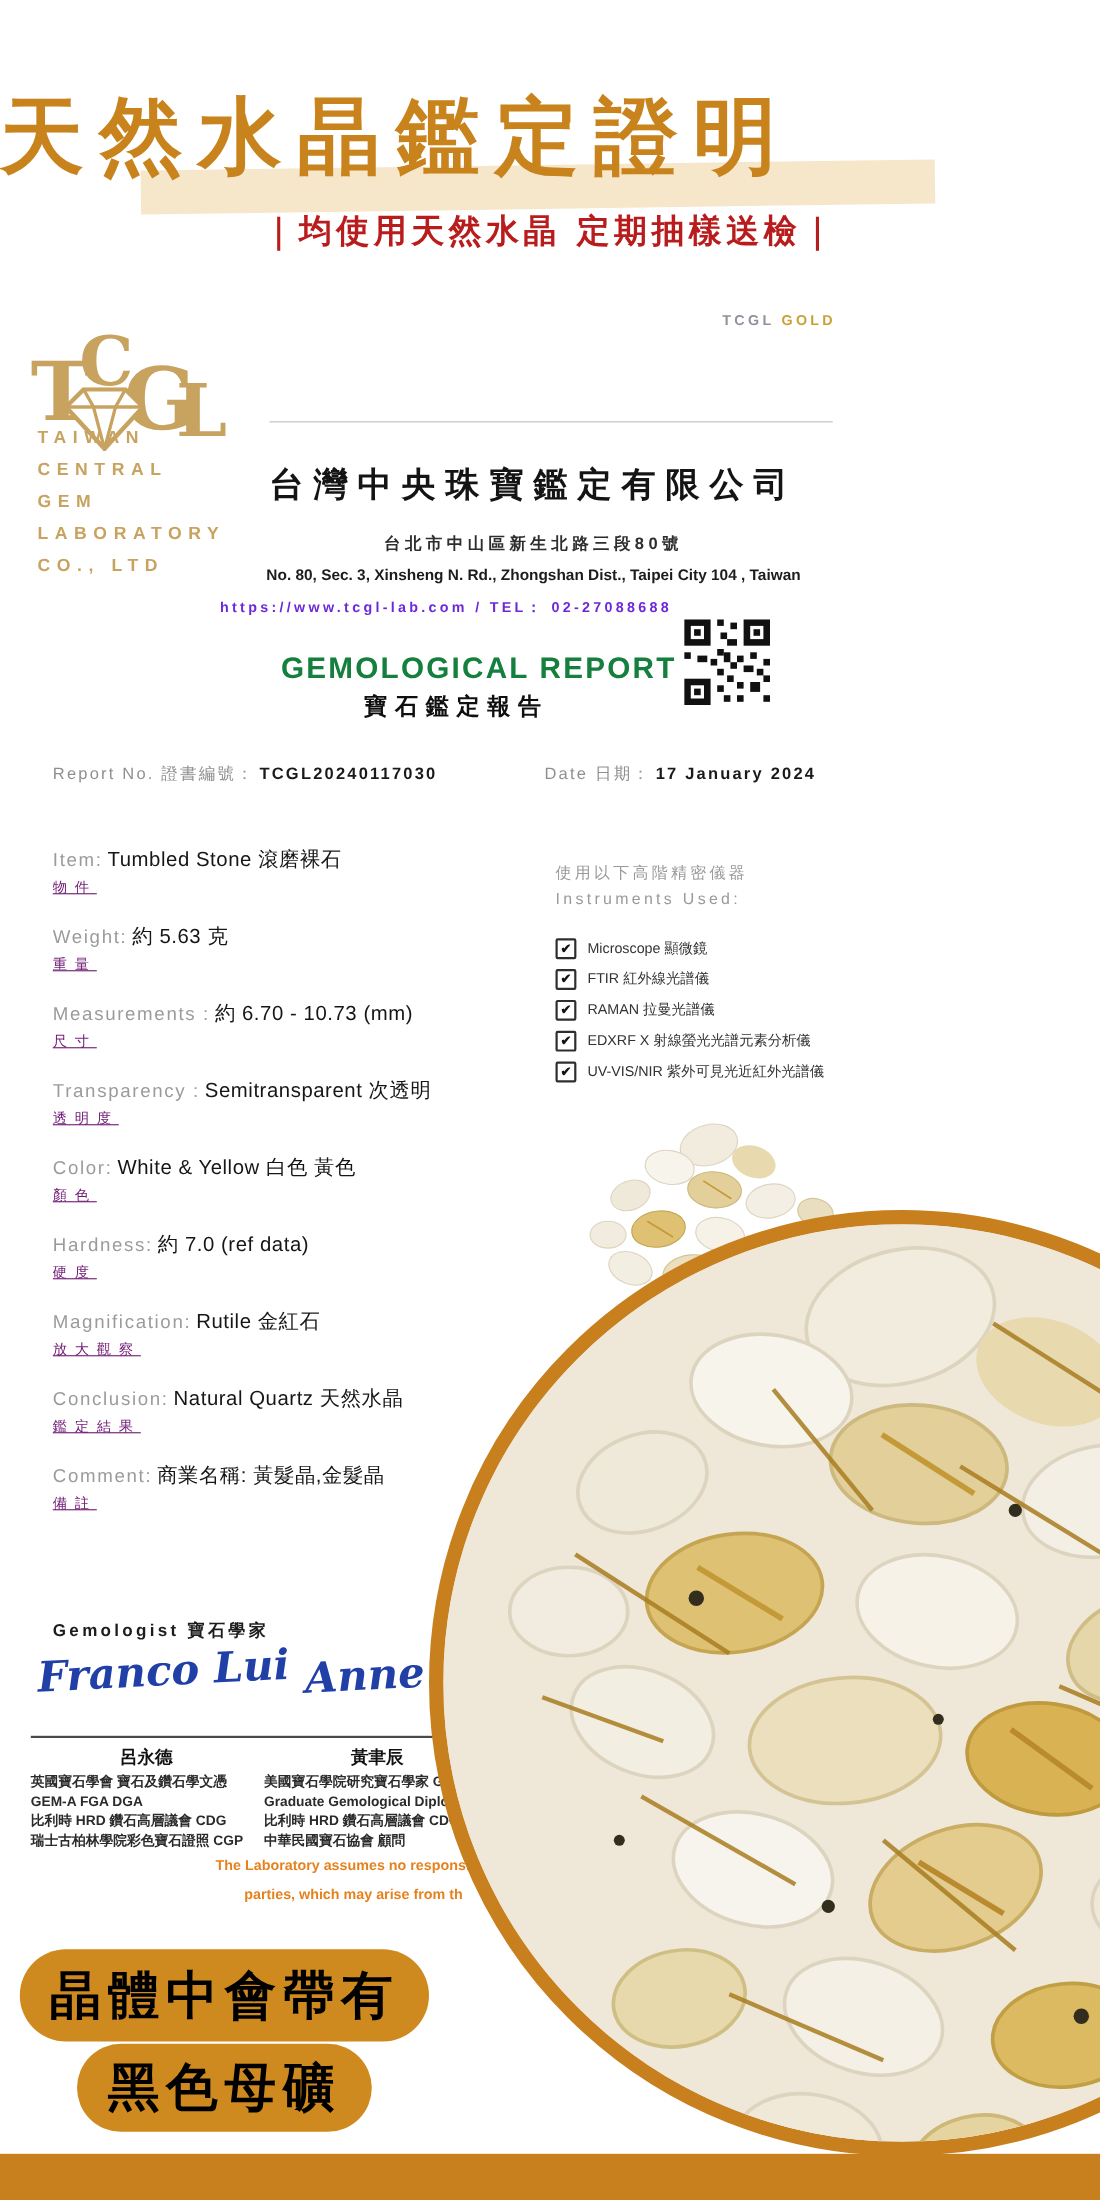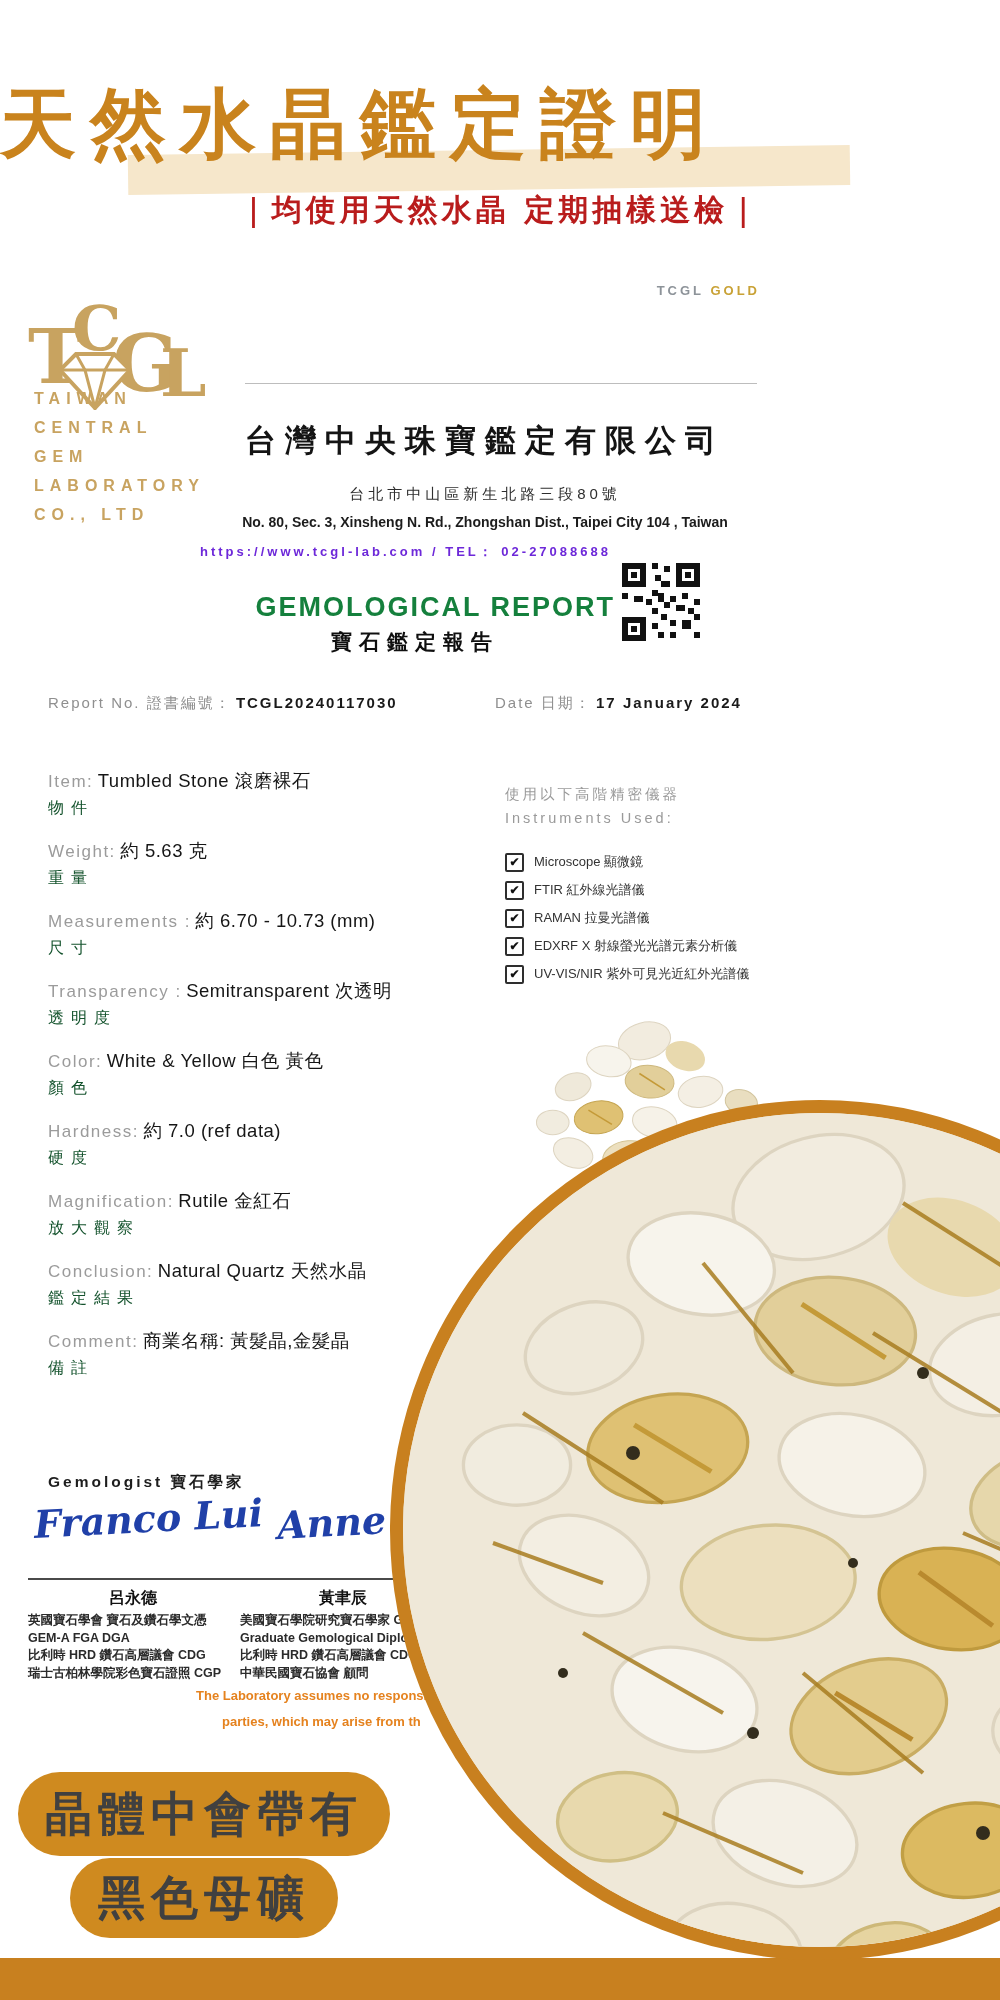--- a/index.html
+++ b/index.html
@@ -26,42 +26,42 @@
   .logo .l2{left:84px;top:26px;font-size:78px;}
   .logo .l3{left:132px;top:42px;font-size:66px;}
   .logo-diamond{top:352px;left:58px;}
   .org-lines{top:384px;left:34px;font-size:16px;font-weight:bold;color:#c8a360;letter-spacing:6px;line-height:29px;}
 
   
   .divider{top:383px;left:245px;width:512px;height:1px;background:#bdbdbd;}
   .company{top:420px;left:200px;width:570px;text-align:center;font-size:31px;font-weight:600;
            letter-spacing:9px;color:#141414;}
   .addr-zh{top:485px;left:200px;width:570px;text-align:center;font-size:15px;letter-spacing:4px;
-           color:#2e2e2e;font-weight:400;}
+           color:#2e2e2e;font-weight:700;}
   .addr-en{top:514px;left:180px;width:610px;text-align:center;font-size:14px;color:#1c1c1c;font-weight:bold;}
   .contact{top:543px;left:200px;width:570px;text-align:left;font-size:13px;letter-spacing:3px;
            color:#6d28d9;font-weight:bold;}
   .report-title-en{top:592px;left:215px;width:400px;text-align:right;font-size:27px;font-weight:bold;
                    letter-spacing:2px;color:#15803d;}
   .report-title-zh{top:628px;left:215px;width:400px;text-align:center;font-size:21px;font-weight:bold;
                    letter-spacing:7px;color:#0f0f0f;}
   .qr{top:563px;left:622px;}
 
   
   .meta-left{top:694px;left:48px;font-size:15px;}
   .meta-right{top:694px;left:495px;font-size:15px;}
   .meta-label{color:#8f8f8f;letter-spacing:2px;}
   .meta-value{color:#1a1a1a;font-weight:bold;letter-spacing:2px;}
 
   
   .details{top:768px;left:48px;width:440px;}
   .field{height:70px;}
   .f-en{font-size:17px;color:#9b9b9b;letter-spacing:1.5px;}
   .f-val{font-size:18.5px;color:#161616;font-weight:500;letter-spacing:0.5px;}
-  .f-zh{font-size:16px;color:#14532d;letter-spacing:7px;margin-top:5px;}
+  .f-zh{font-size:13px;color:#701a75;letter-spacing:7px;margin-top:5px;text-decoration:underline;}
 
   
   .instr{top:782px;left:505px;width:285px;}
   .instr-h{font-size:14.5px;color:#9a9a9a;letter-spacing:3px;line-height:24px;}
   .instr-list{margin-top:18px;}
   .instr-row{display:flex;align-items:center;height:28px;}
   .cb{display:inline-block;width:15px;height:15px;border:2px solid #2e2e2e;border-radius:2px;
       font-size:12px;line-height:14px;text-align:center;color:#111;font-weight:bold;}
   .instr-label{font-size:13px;color:#333;margin-left:10px;white-space:nowrap;}
 
@@ -79,21 +79,21 @@
   .name-r{top:1588px;left:238px;width:210px;text-align:center;font-size:16px;font-weight:bold;color:#111;}
   .cred-l{top:1612px;left:28px;width:208px;font-size:12.5px;font-weight:bold;color:#2b2b2b;line-height:17.5px;}
   .cred-r{top:1612px;left:240px;width:240px;font-size:12.5px;font-weight:bold;color:#2b2b2b;line-height:17.5px;}
   .disc1{top:1688px;left:196px;font-size:13px;color:#e5821e;font-weight:600;}
   .disc2{top:1714px;left:222px;font-size:13px;color:#e5821e;font-weight:600;}
 
   
   .band{top:1958px;left:0;width:1000px;height:42px;background:#c8801f;}
   .big-circle{top:1100px;left:390px;width:860px;height:860px;border:13px solid #c8801f;
               border-radius:50%;overflow:hidden;box-sizing:border-box;background:#efe8d8;}
-  .pill{background:#cf8a1f;color:#404040;font-weight:bold;font-family:Liberation Serif, serif;
+  .pill{background:#cf8a1f;color:#000000;font-weight:bold;font-family:Liberation Serif, serif;
         display:flex;align-items:center;justify-content:center;border-radius:44px;letter-spacing:6px;}
   .pill1{top:1772px;left:18px;width:372px;height:84px;font-size:47px;}
   .pill2{top:1858px;left:70px;width:268px;height:80px;font-size:47px;}
 </style>
 </head>
 <body>
 
 <div class="canvas">
 
   <div class="abs title-hl"></div>

